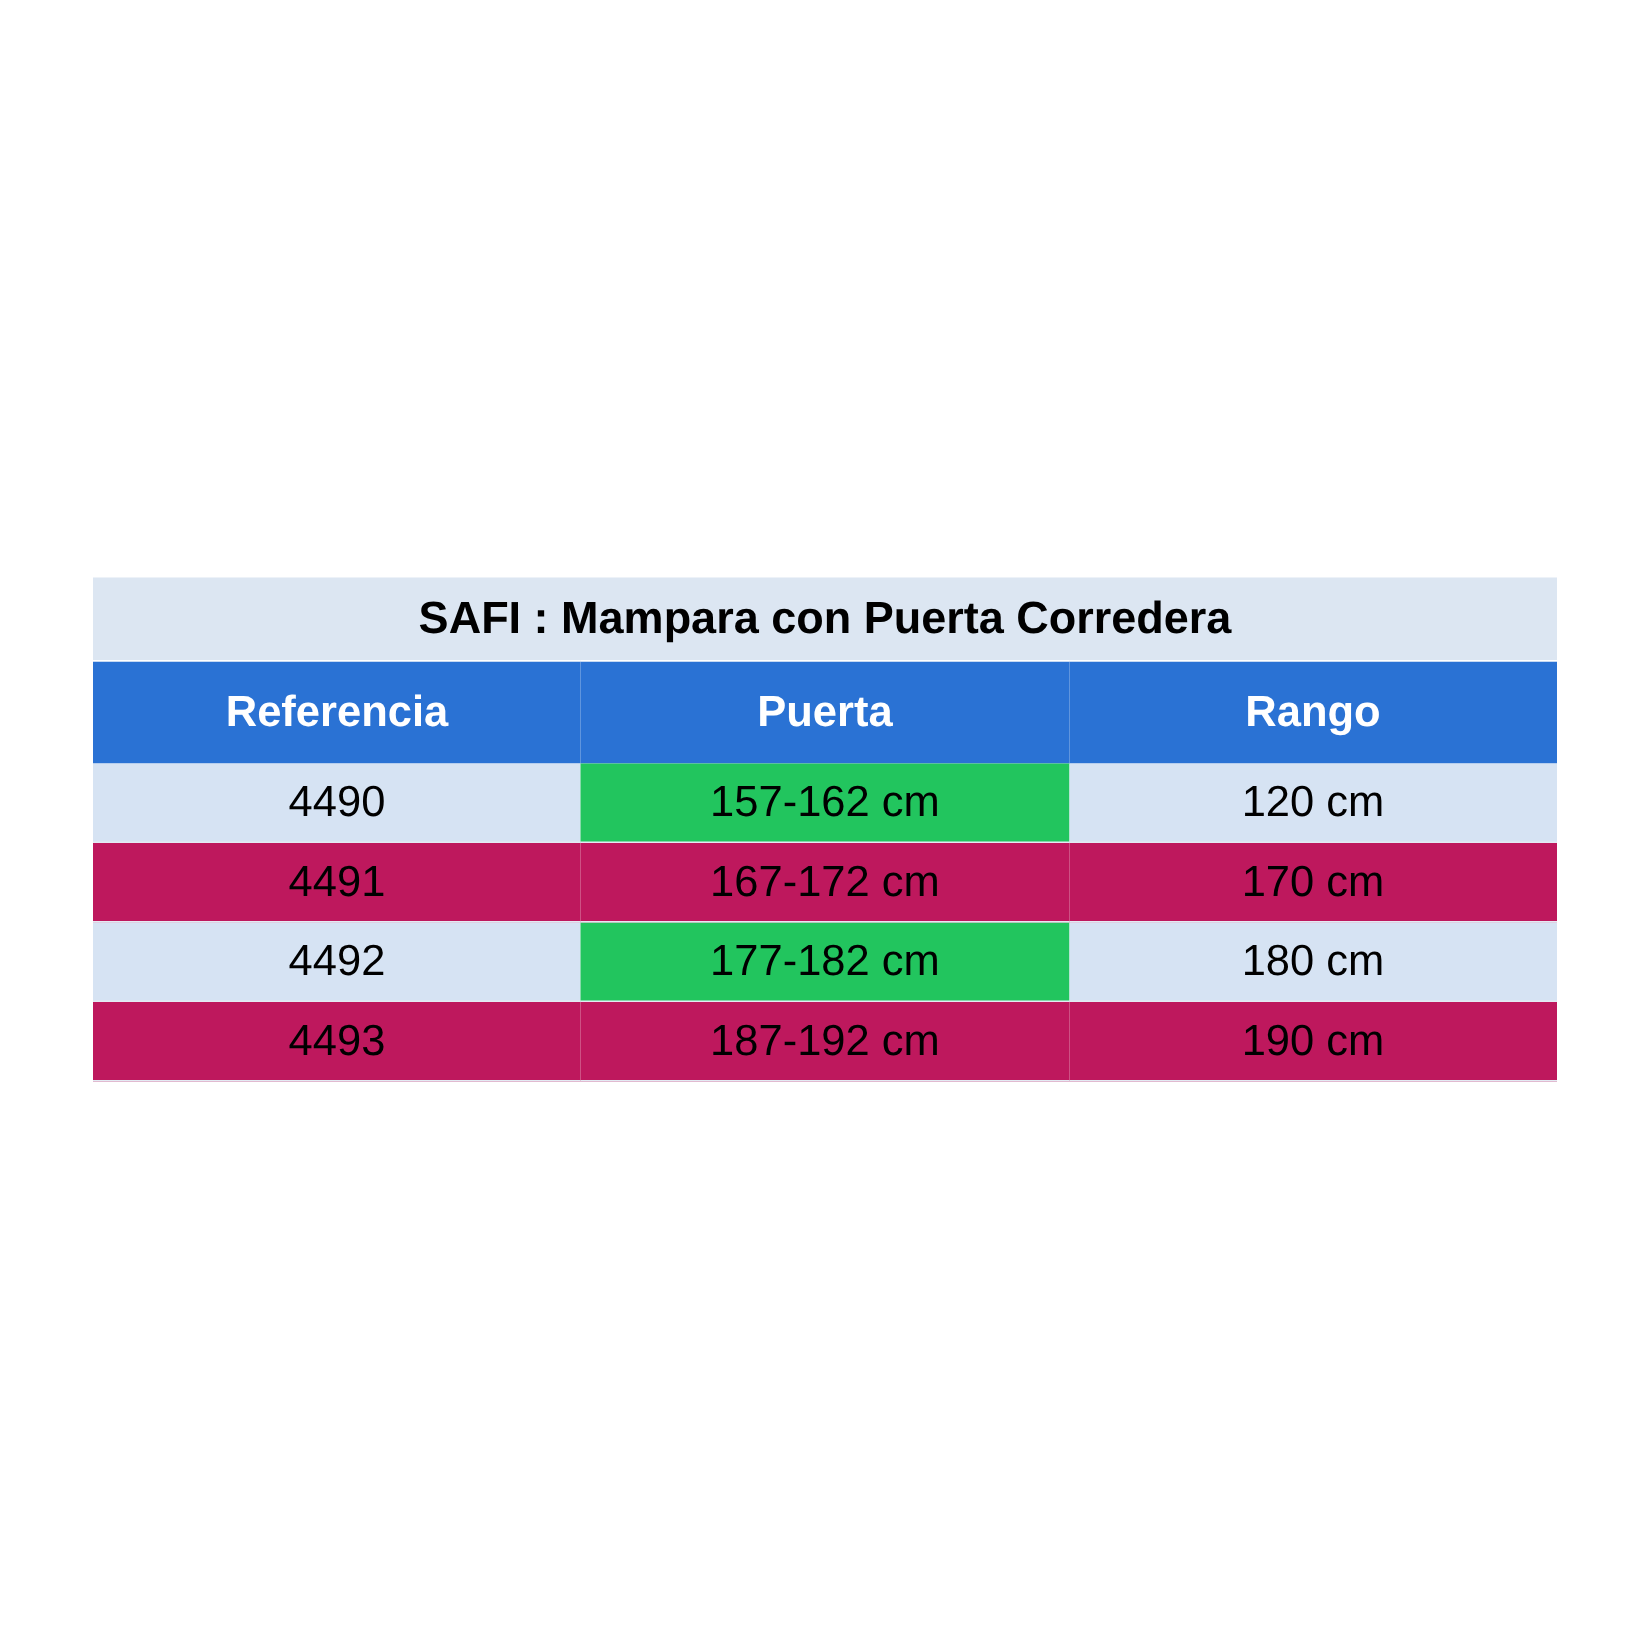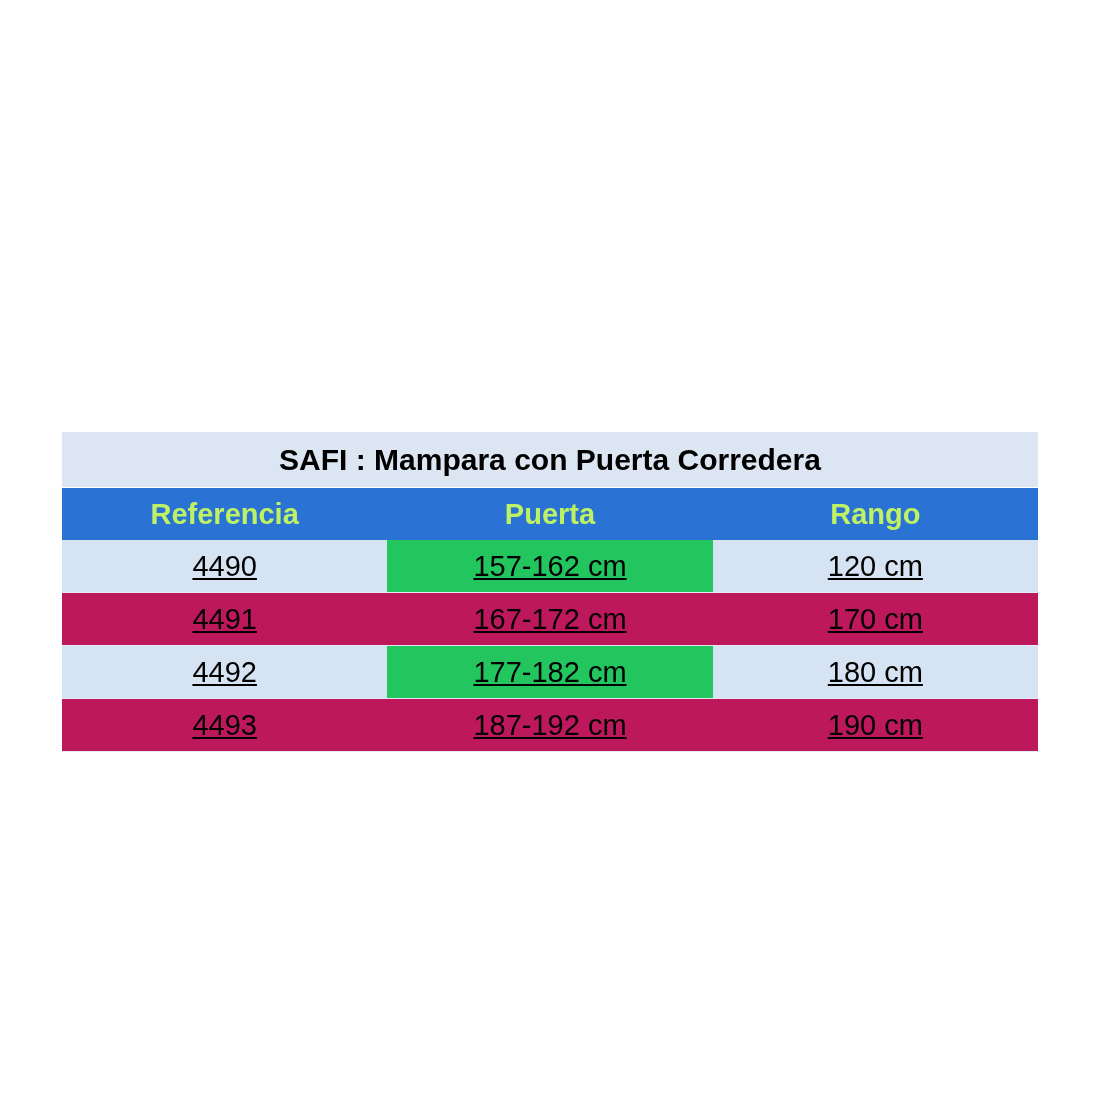--- a/index.html
+++ b/index.html
@@ -18,21 +18,20 @@
     position: absolute;
     left: 62px;
     top: 385px;
     width: 976px;
   }
 
   table.size-table {
     border-collapse: collapse;
     width: 100%;
     table-layout: fixed;
-    margin-top: 47px;
   }
 
   table.size-table td,
   table.size-table th {
     padding: 0;
     margin: 0;
   }
 
   .title-cell {
     background: #dce6f2;
@@ -40,36 +39,35 @@
     font-size: 30px;
     font-weight: bold;
     text-align: center;
     height: 55px;
     vertical-align: middle;
     border-bottom: 1px solid #ffffff;
   }
 
   .head-cell {
     background: #2a72d4;
-    color: #bef264;
+    color: #ffffff;
     font-size: 29px;
     font-weight: bold;
     text-align: center;
-    height: 52px;
+    height: 68px;
     vertical-align: middle;
   }
 
   .data-cell {
     font-size: 29px;
     color: #000000;
     text-align: center;
     height: 52px;
     vertical-align: middle;
     border-bottom: 1px solid #e4eaf3;
-    text-decoration: underline;
   }
 
   
   tr.band .data-cell {
     background: #d6e3f3;
   }
   tr.band .data-cell.col-rango {
     background: #22c55e;
   }
   tr.plain .data-cell {

